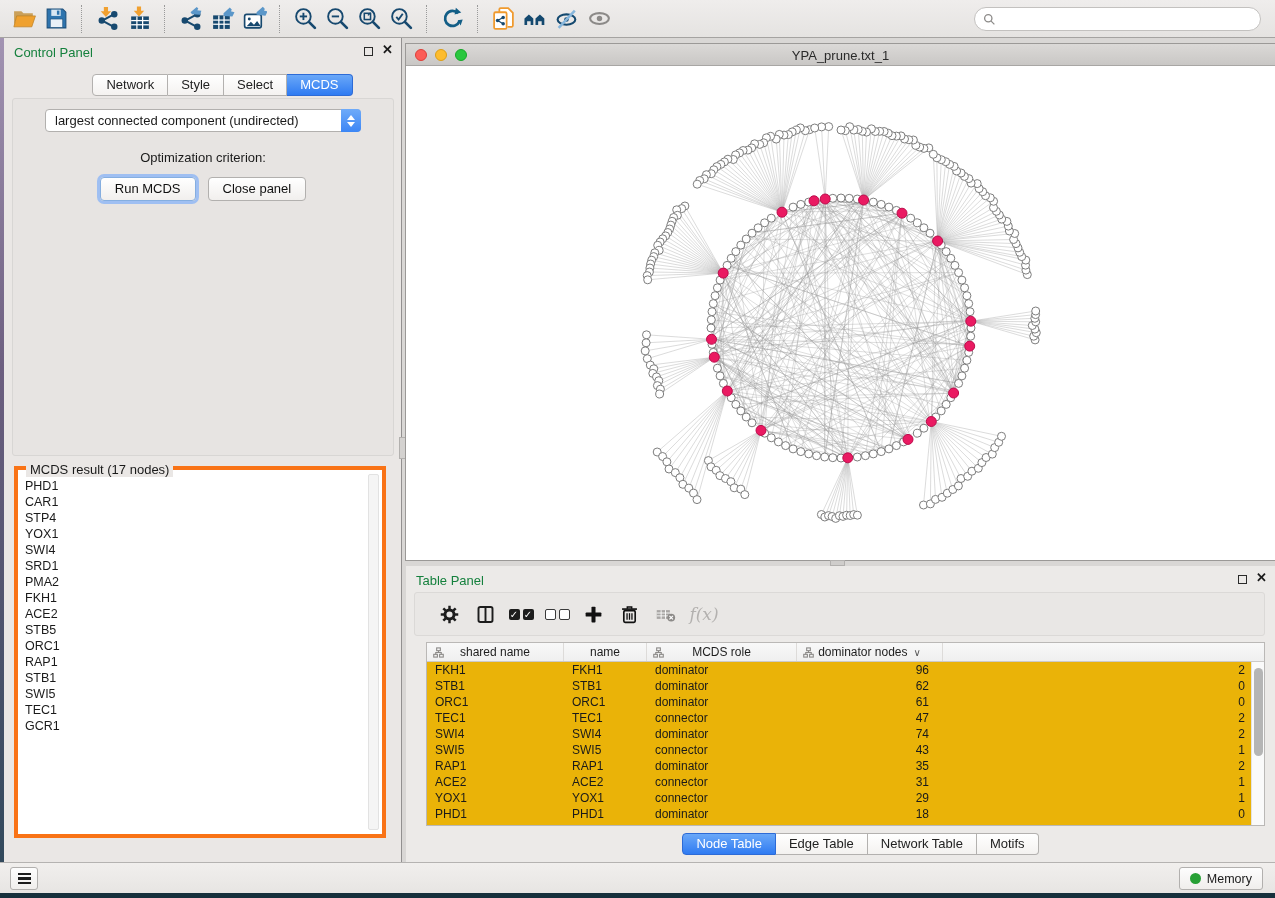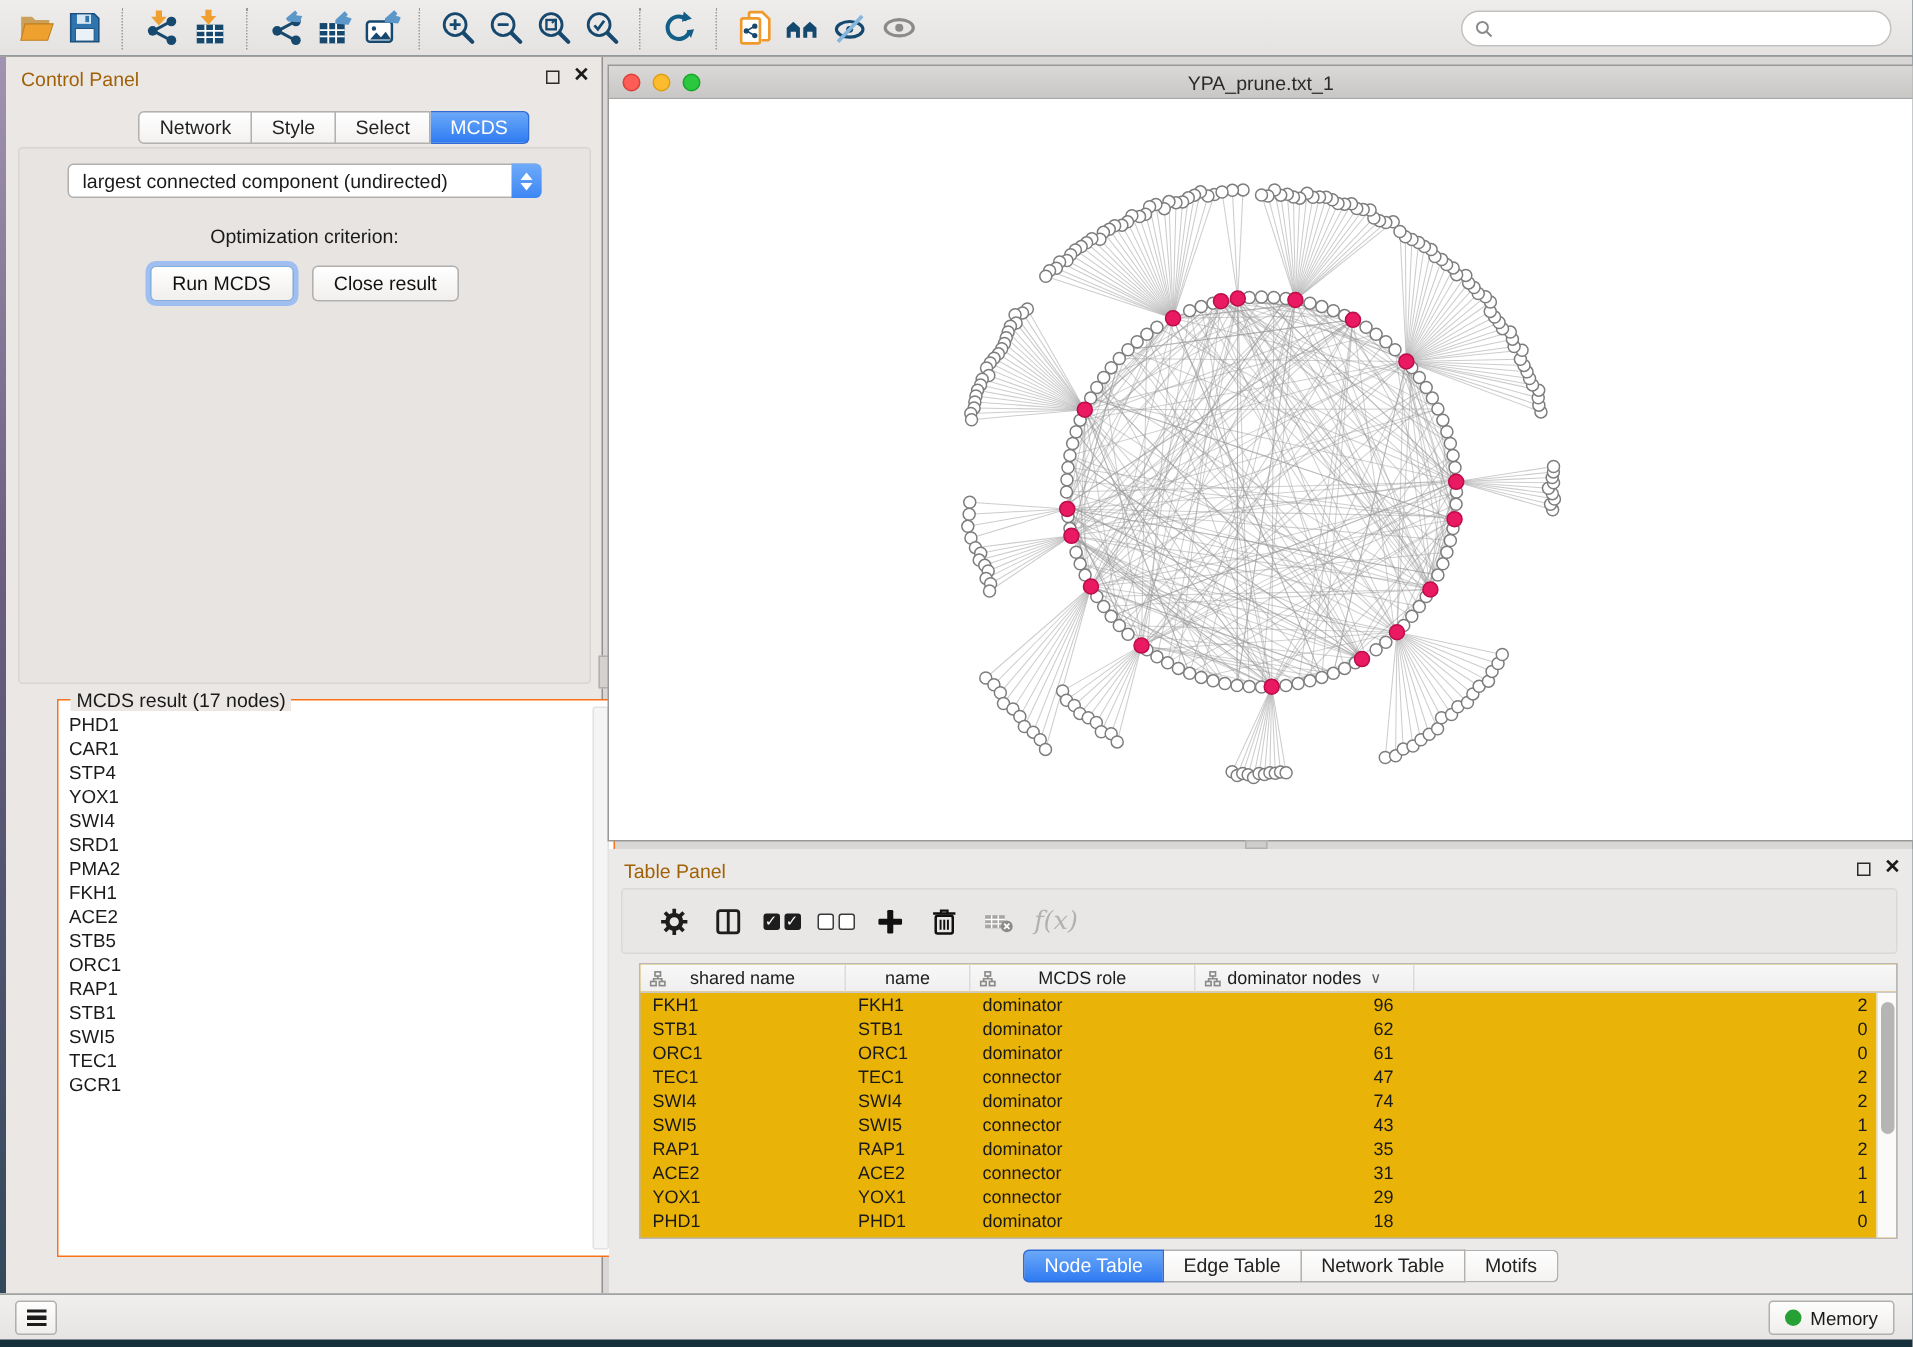--- a/index.html
+++ b/index.html
@@ -24,21 +24,21 @@
     background:#fff; border:1px solid #c3c1bf; border-radius:12px;
     display:flex; align-items:center; padding:0 8px; }
   #search-box svg { width:13px; height:13px; }
   #search-input { border:none; outline:none; flex:1; font-size:12px; background:transparent; margin-left:6px; }
   
   #main-bg { position:absolute; left:4px; top:38px; width:1271px; height:824px; background:#d9d7d5; }
   
   #control-panel { position:absolute; left:4px; top:38px; width:398px; height:824px;
     background:#eae7e5; border-right:1px solid #929090; }
   .panel-titlebar { position:relative; height:26px; }
-  .panel-title { position:absolute; left:10px; top:7px; font-size:13px; color:#a16207; }
+  .panel-title { position:absolute; left:10px; top:7px; font-size:13px; color:#15803d; }
   .panel-float { position:absolute; right:28px; top:9px; width:9px; height:9px; border:1.6px solid #2a2a2a; }
   .panel-close { position:absolute; right:8px; top:5px; font-size:13px; font-weight:bold; color:#1a1a1a; line-height:1; }
   .seg-row { display:flex; justify-content:center;padding-left:40px; }
   .seg { border:1px solid #b3b1af; border-left-width:0; background:linear-gradient(#ffffff,#f4f2f0);
     padding:2px 13px 3px; font-size:13px; color:#222; }
   .seg:first-child { border-left-width:1px; border-radius:4px 0 0 4px; }
   .seg:last-child { border-radius:0 4px 4px 0; }
   .seg.seg-sel { background:linear-gradient(#6aa8f8,#2f7bf2); color:#fff; border-color:#2d6bd6; }
   #ctrl-tabs { position:absolute; left:0; width:100%; top:36px; }
   #mcds-box { position:absolute; left:8px; top:60px; width:382px; height:358px;
@@ -51,21 +51,21 @@
     background:linear-gradient(#6fabf9,#3c86f5); border-radius:0 4px 4px 0;
     display:flex; flex-direction:column; align-items:center; justify-content:center; gap:2px; }
   .chev-up { width:0; height:0; border-left:4px solid transparent; border-right:4px solid transparent; border-bottom:5px solid #fff; }
   .chev-dn { width:0; height:0; border-left:4px solid transparent; border-right:4px solid transparent; border-top:5px solid #fff; }
   #mcds-buttons { display:flex; justify-content:center; gap:12px; margin-top:12px;align-items:flex-end; }
   .mac-btn { background:linear-gradient(#ffffff,#f1efed); border:1px solid #b2b0ae;
     border-radius:4px; padding:3px 14px 4px; font-size:13px; color:#111; }
   #run-btn { box-shadow:0 0 0 3px rgba(120,170,250,.65); border-color:#85aee0; }
   
   #mcds-result { position:absolute; left:10px; top:428px; width:372px; height:372px;
-    border:1px solid #f97316; background:#fff;margin-left:24px; }
+    border:4px solid #f97316; background:#fff; }
   #mcds-legend { position:absolute; left:8px; top:-8px; background:#eae7e5; padding:0 4px; font-size:13px; }
   #mcds-list { position:absolute; left:1px; top:6px; right:16px; bottom:1px; overflow:hidden; padding:2px 0 0 6px; }
   .mcds-item { font-size:12.5px; line-height:16px; }
   #mcds-scroll { position:absolute; right:3px; top:4px; bottom:4px; width:11px;
     background:#f5f5f5; border:1px solid #e2e2e2; border-radius:2px; }
   #v-grip { position:absolute; left:399px; top:437px; width:8px; height:22px;
     background:#d4d2d0; border:1px solid #b2b0ae; }
   
   #network-window { position:absolute; left:406px; top:44px; width:869px; height:516px;
     background:#fff; box-shadow:0 0 0 1px #9b9997; }
@@ -295,21 +295,21 @@
     <div id="criterion-select">
       <span>largest connected component (undirected)</span>
       <span id="criterion-stepper">
           <span class="chev-up"></span>
           <span class="chev-dn"></span>
         </span>
     </div>
     <div id="opt-label">Optimization criterion:</div>
     <div id="mcds-buttons">
       <button class="mac-btn" id="run-btn">Run MCDS</button>
-      <button class="mac-btn">Close result</button>
+      <button class="mac-btn">Close panel</button>
     </div>
   </div>
   <div id="mcds-result">
     <span id="mcds-legend">MCDS result (17 nodes)</span>
     <div id="mcds-list">
         <div class="mcds-item">PHD1</div>
         <div class="mcds-item">CAR1</div>
         <div class="mcds-item">STP4</div>
         <div class="mcds-item">YOX1</div>
         <div class="mcds-item">SWI4</div>

